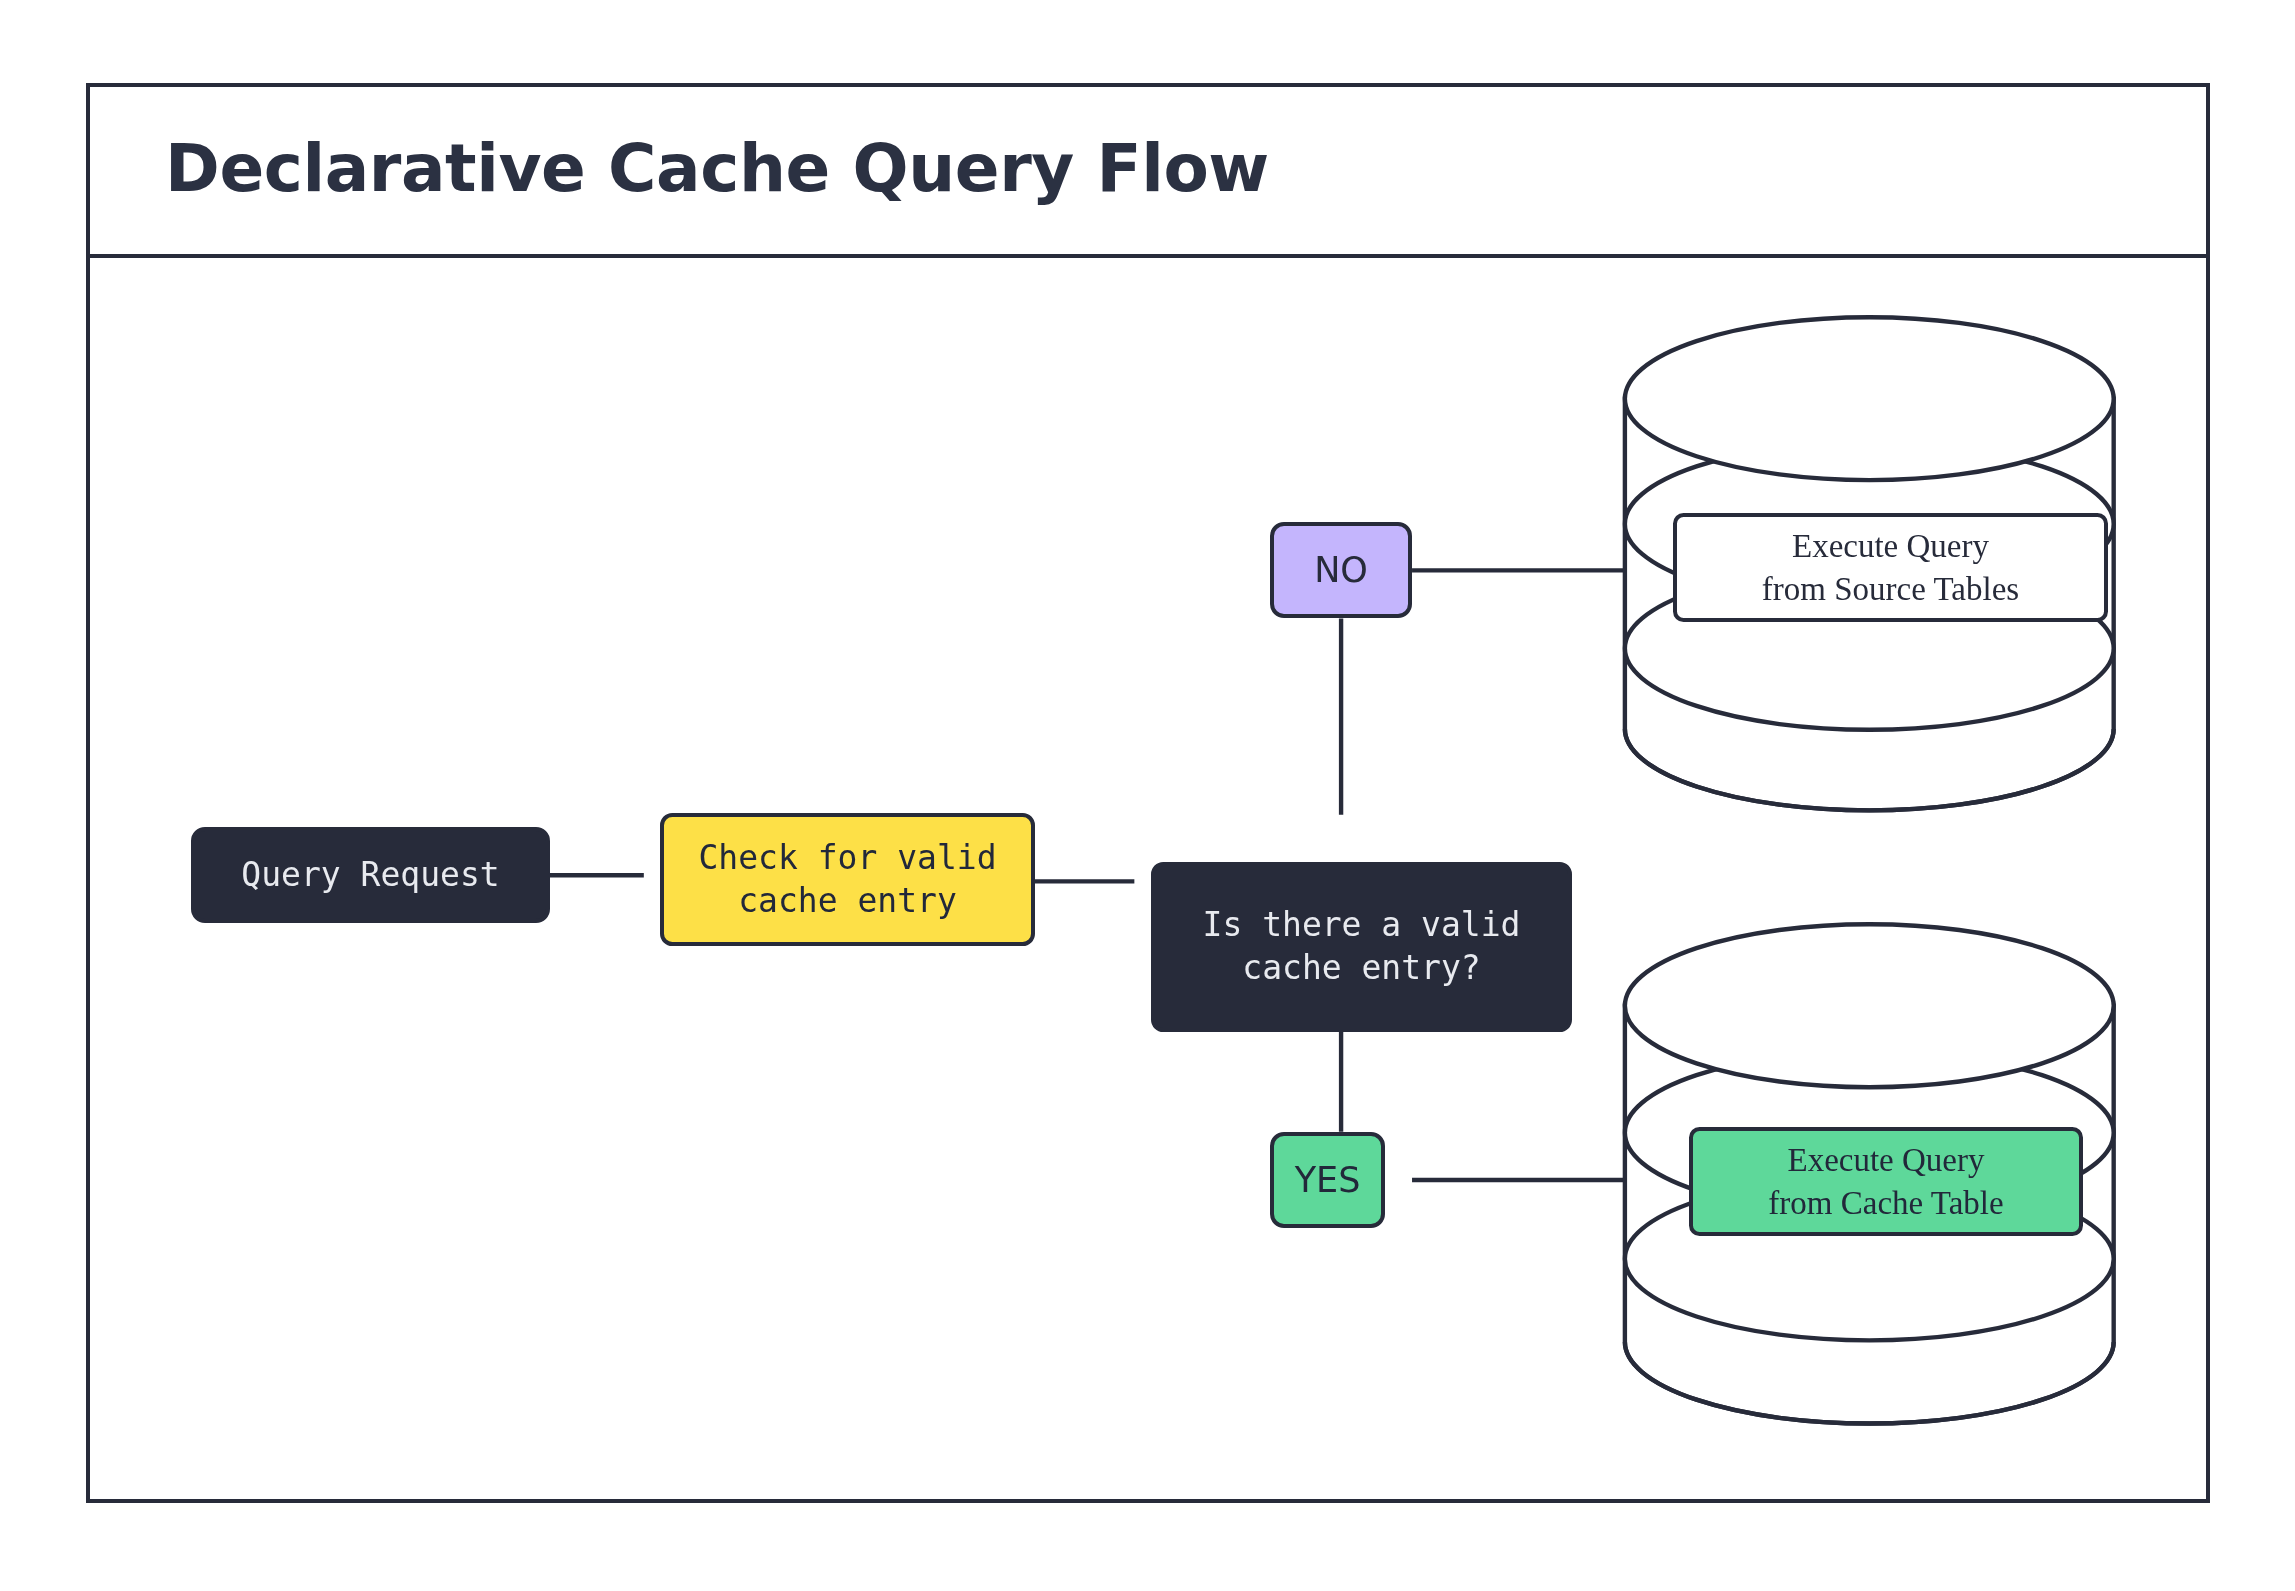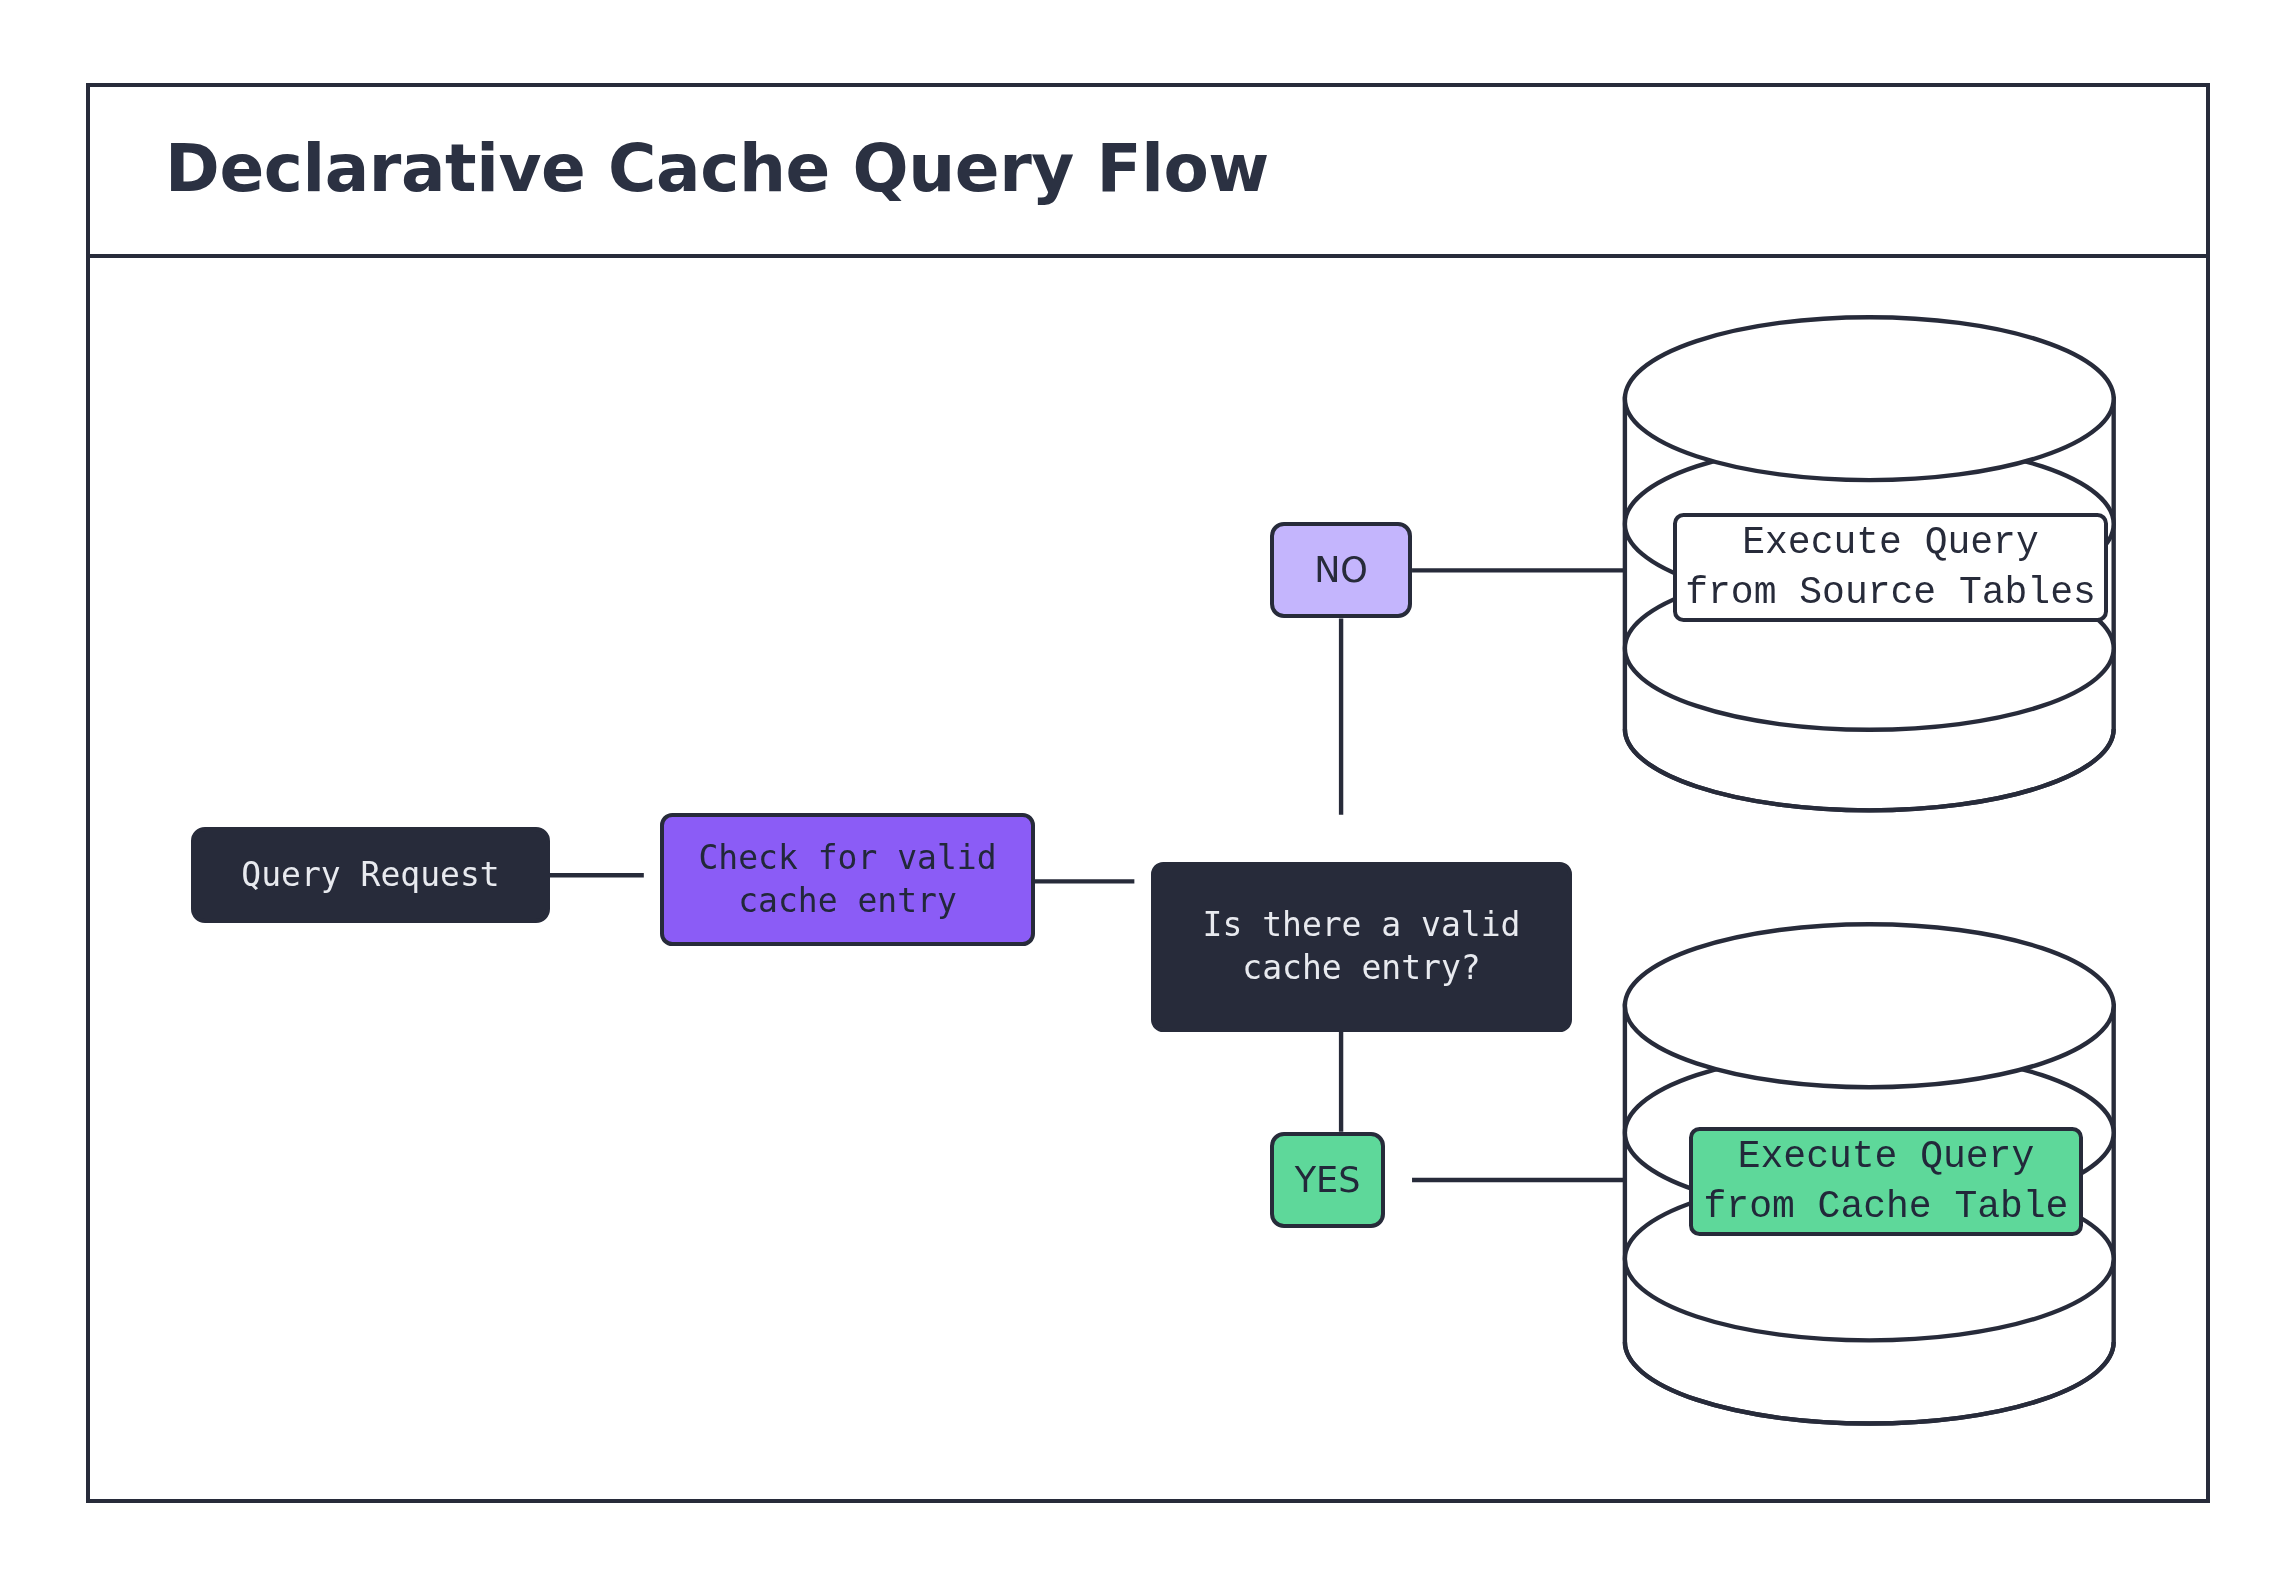--- a/index.html
+++ b/index.html
@@ -82,21 +82,21 @@
     margin-left: 16px;
   }
 
   .node-dark {
     background: #272b3a;
     color: #e8eaef;
     border: 4.4px solid #272b3a;
   }
 
   .node-green {
-    background: #8b5cf6;
+    background: #fde047;
     color: #22283a;
     border: 4.4px solid #272b3a;
   }
 
   
   #node-query-request {
     left: 175px;  top: 827px;  width: 359px;  height: 96px;
     border-radius: 14px;
   }
   #node-check-cache {
@@ -131,22 +131,22 @@
   }
 
   
   .db-label {
     position: absolute;
     box-sizing: border-box;
     display: flex;
     align-items: center;
     justify-content: center;
     text-align: center;
-    font-family: Liberation Mono, monospace;
-    font-size: 38px;
+    font-family: Liberation Serif, serif;
+    font-size: 33px;
     line-height: 1.30;
     border-radius: 10.5px;
     white-space: pre-line;
   }
   #db-label-source {
     left: 1673px; top: 513px; width: 435px; height: 109px;
     background: #ffffff;
     color: #272b3a;
     border: 4.4px solid #272b3a;
   }

